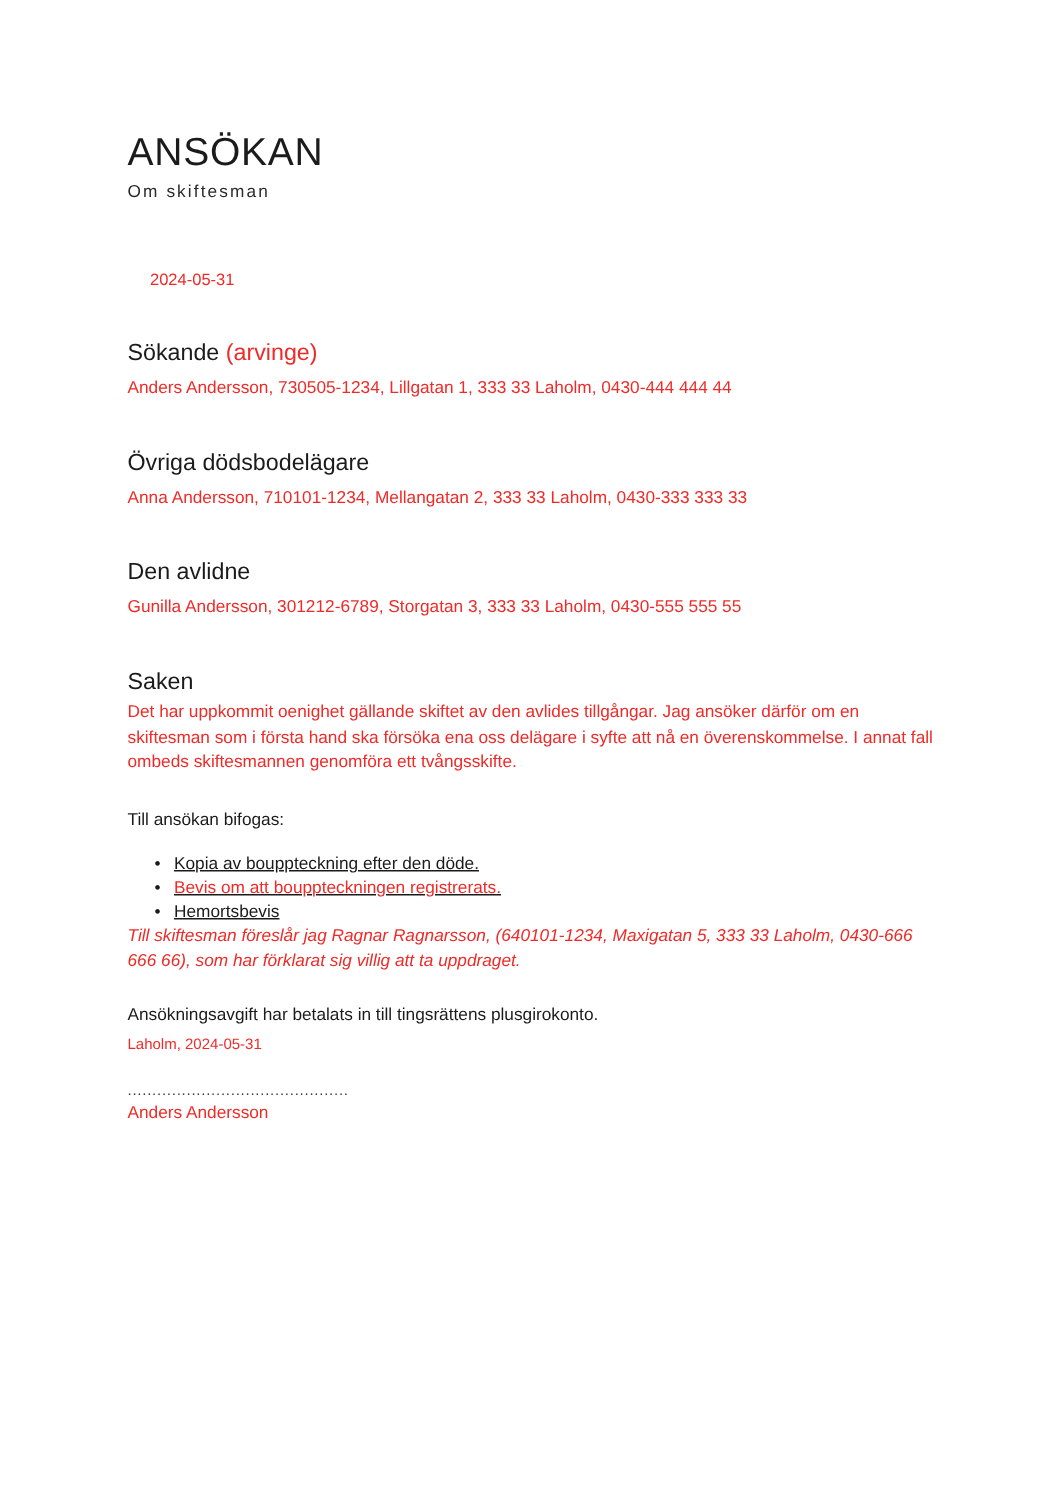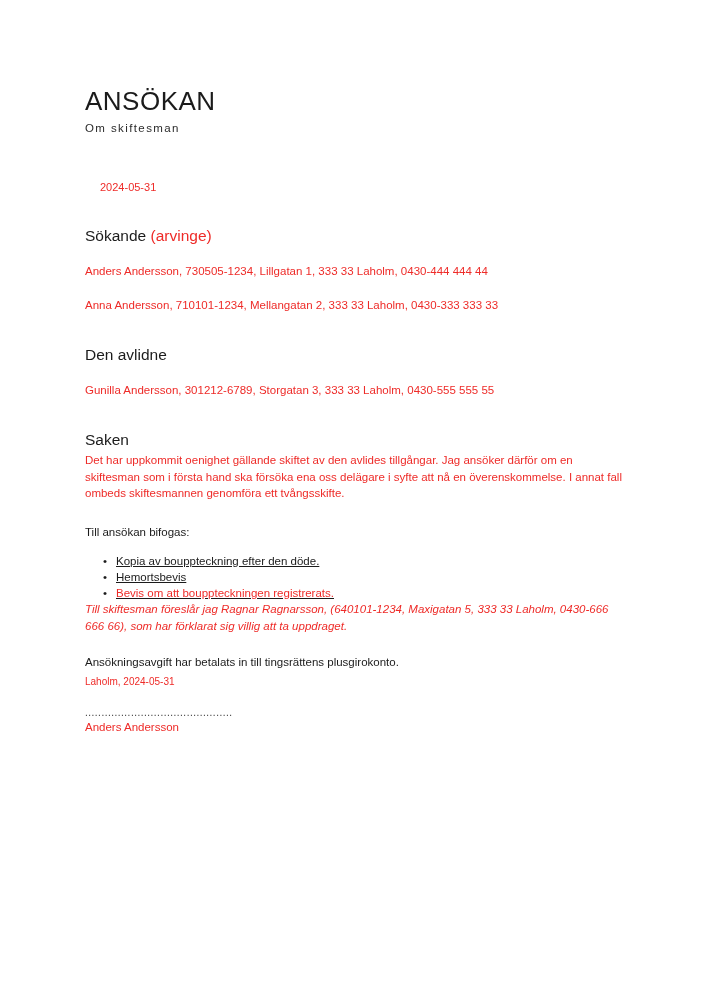--- a/index.html
+++ b/index.html
@@ -37,21 +37,21 @@
   }
   p.date-line { margin: 46px 0 0 15px; font-size: 11px; line-height: 13px; }
 
   h2.section-heading {
     margin: 32px 0 0 0;
     font-size: 15.5px;
     font-weight: 400;
     line-height: 19px;
     color: var(--black);
   }
-  p.body-line { margin: 19px 0 0 0; font-size: 11.5px; line-height: 15px; }
+  p.body-line { margin: 7px 0 0 0; font-size: 11.5px; line-height: 15px; }
   p.para { margin: 3px 0 0 0; font-size: 11.5px; line-height: 16.5px; }
   p.intro { margin-top: 22px; }
 
   ul.attach-list { list-style: none; margin: 13px 0 0 0; padding: 0 0 0 18px; }
   ul.attach-list li {
     position: relative;
     padding-left: 13px;
     font-size: 11.5px;
     line-height: 16px;
     text-decoration: underline;
@@ -102,42 +102,43 @@
     <div class="subtitle">Om skiftesman</div>
 
     <p class="date-line red">2024-05-31</p>
 
     <h2 class="section-heading">
       <span>Sökande</span>
       <span class="red">(arvinge)</span>
     </h2>
     <p class="body-line red">Anders Andersson, 730505-1234, Lillgatan 1, 333 33 Laholm, 0430-444 444 44</p>
 
+    <h2 class="section-heading">Övriga dödsbodelägare</h2>
     <p class="body-line red">Anna Andersson, 710101-1234, Mellangatan 2, 333 33 Laholm, 0430-333 333 33</p>
 
     <h2 class="section-heading">Den avlidne</h2>
     <p class="body-line red">Gunilla Andersson, 301212-6789, Storgatan 3, 333 33 Laholm, 0430-555 555 55</p>
 
     <h2 class="section-heading">Saken</h2>
     <p class="para red">Det har uppkommit oenighet gällande skiftet av den avlides tillgångar. Jag ansöker därför om en skiftesman som i första hand ska försöka ena oss delägare i syfte att nå en överenskommelse. I annat fall ombeds skiftesmannen genomföra ett tvångsskifte.</p>
 
     <p class="para intro">Till ansökan bifogas:</p>
 
     <ul class="attach-list">
       <li>
         <span class="bullet"></span>
         <span data-color="black">Kopia av bouppteckning efter den döde.</span>
       </li>
       <li>
         <span class="bullet"></span>
-        <span data-color="black">Hemortsbevis</span>
+        <span data-color="red">Bevis om att bouppteckningen registrerats.</span>
       </li>
       <li>
         <span class="bullet"></span>
-        <span data-color="red">Bevis om att bouppteckningen registrerats.</span>
+        <span data-color="black">Hemortsbevis</span>
       </li>
     </ul>
 
     <p class="para proposal red">Till skiftesman föreslår jag Ragnar Ragnarsson, (640101-1234, Maxigatan 5, 333 33 Laholm, 0430-666 666 66), som har förklarat sig villig att ta uppdraget.</p>
 
     <p class="para fee">Ansökningsavgift har betalats in till tingsrättens plusgirokonto.</p>
 
     <p class="place-date red">Laholm, 2024-05-31</p>
 
     <div class="dotted-line">.............................................</div>

